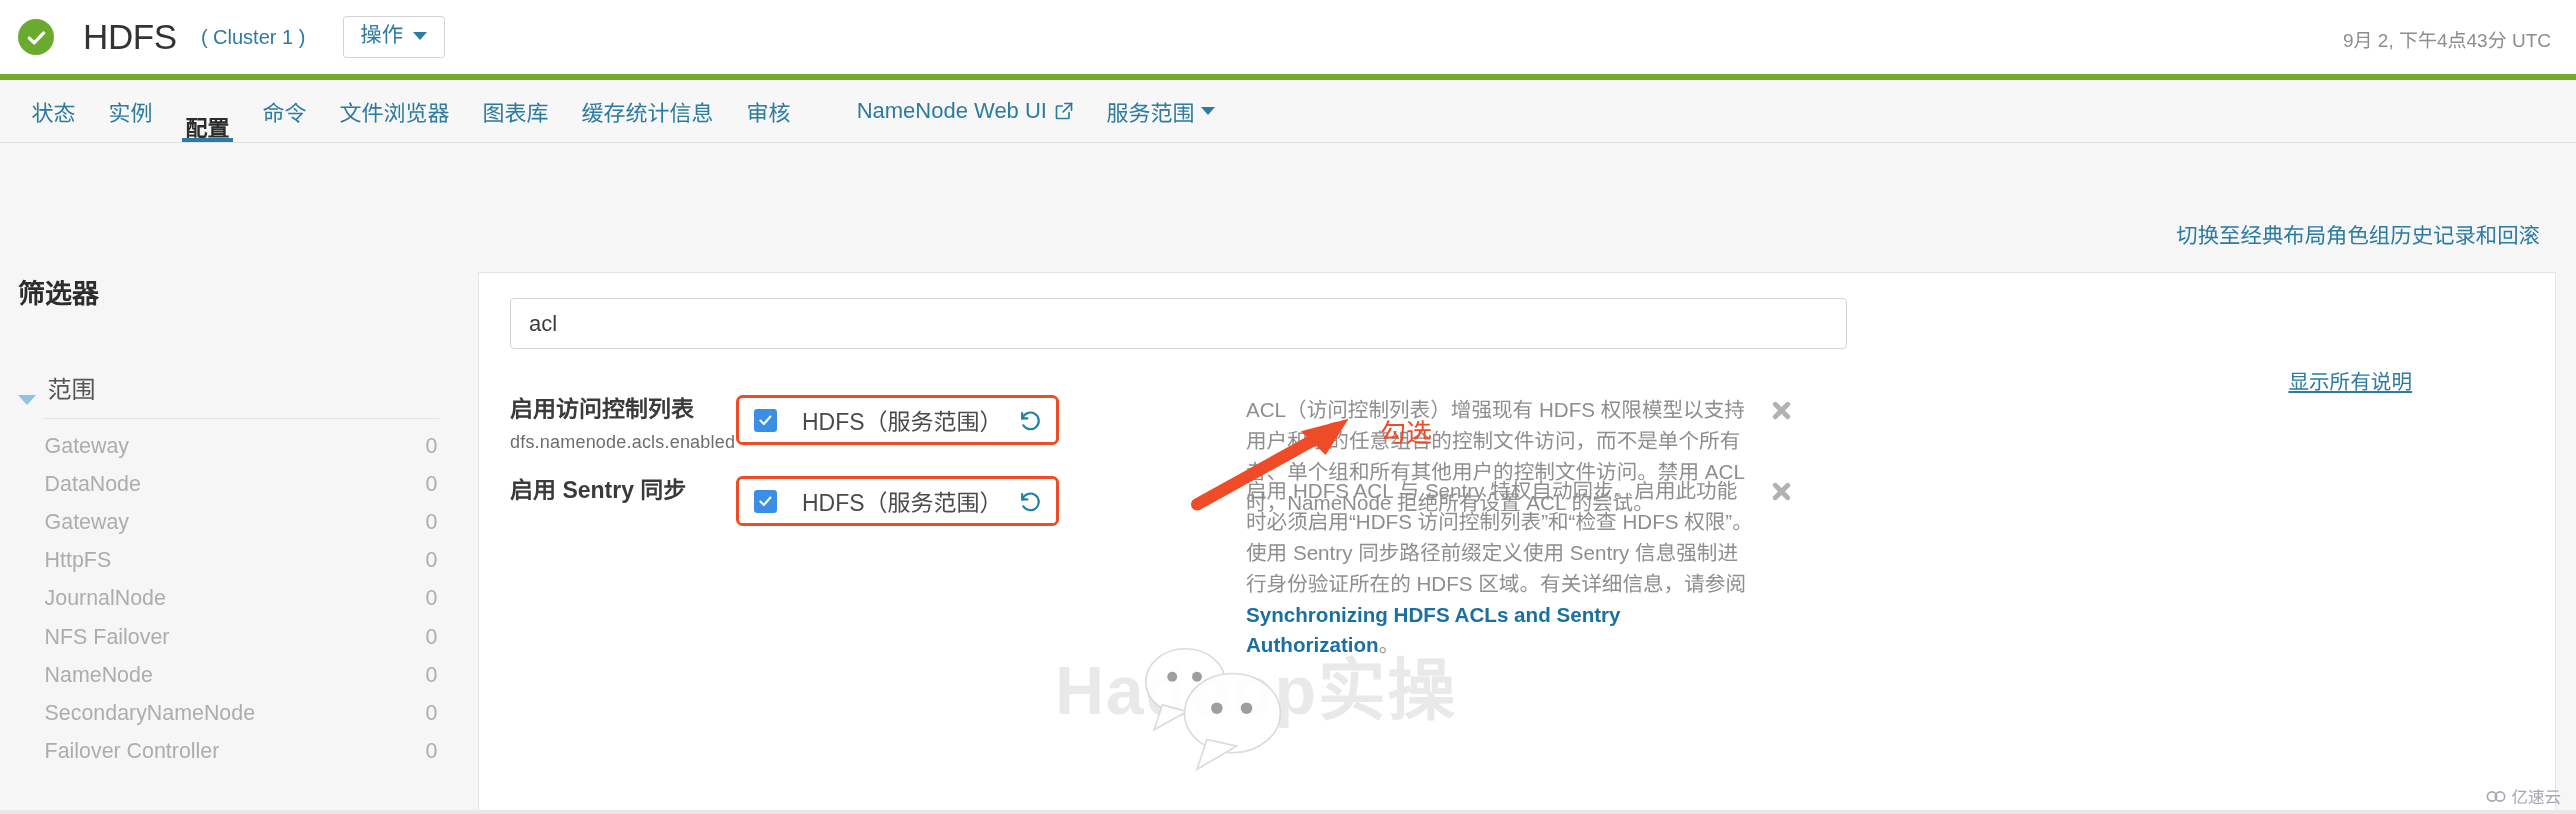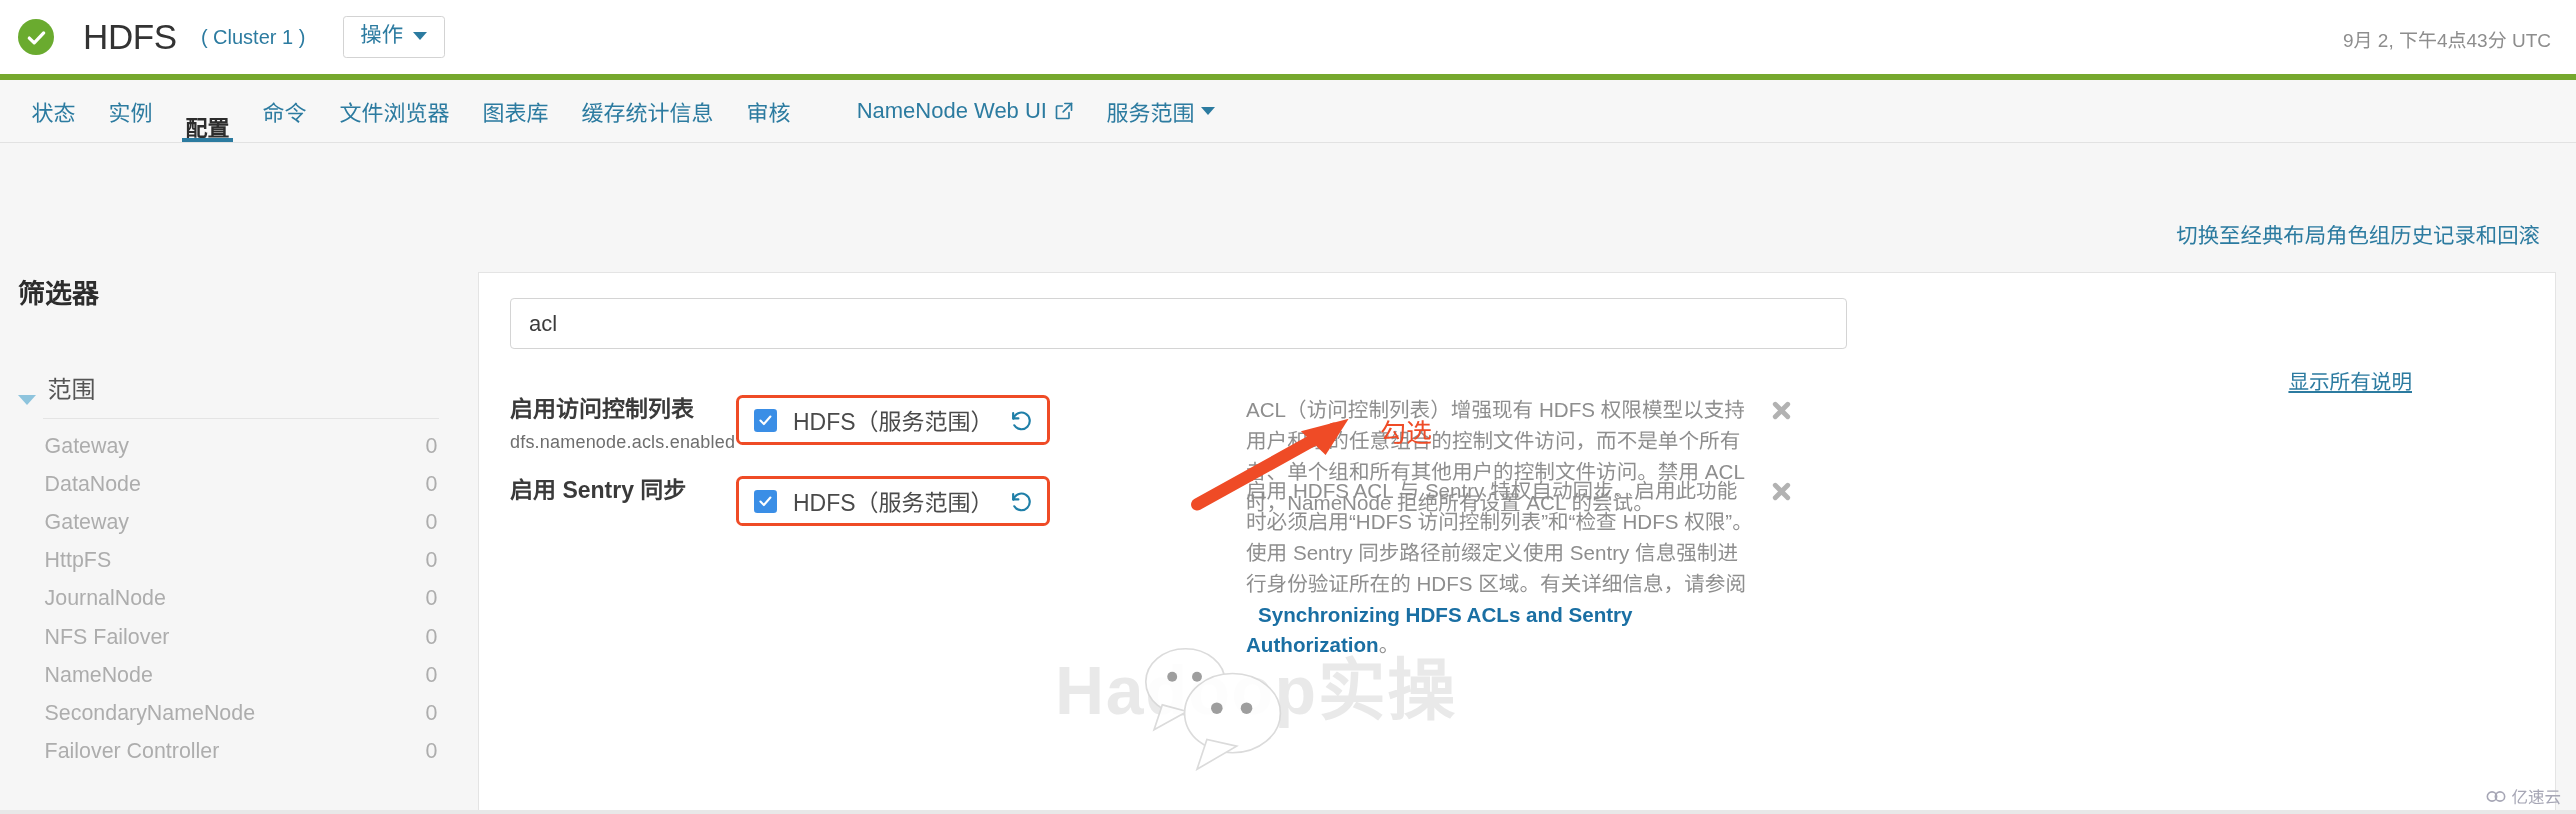--- a/index.html
+++ b/index.html
@@ -141,28 +141,28 @@
     display: inline-flex; align-items: center; gap: 0;
     border: 3.3px solid #ef4b26; border-radius: 6.6px;
     padding: 5px 13px 5px 15px; background: #ffffff;
   }
   .chk {
     width: 23px; height: 23px; border-radius: 3.3px; background: #3a8ee6;
     display: inline-flex; align-items: center; justify-content: center;
     flex: none; cursor: pointer;
   }
   .chk svg { display: block; }
-  .chk-label { font-size: 23px; color: #4a4a4a; margin-left: 16px; white-space: nowrap; }
+  .chk-label { font-size: 23px; color: #4a4a4a; margin-left: 25px; white-space: nowrap; }
   .reset-icon { margin-left: 15px; color: #1f7fa8; cursor: pointer; display: inline-flex; }
 
   .cfg-desc-col { width: 511px; padding-left: 0; }
   .cfg-desc {
     font-size: 20.6px; color: #8e8e8e; line-height: 1.5;
   }
-  .cfg-desc .doclink { color: #1a6fa3; font-weight: bold; margin-left: 12px; }
+  .cfg-desc .doclink { color: #1a6fa3; font-weight: bold; }
   .cfg-close {
     width: 49px; display: flex; justify-content: center; padding-top: 3.3px;
   }
   .x-icon { color: #b2b2b2; cursor: pointer; display: inline-flex; }
 
   
   .anno-text {
     position: absolute; left: 1380px; top: 412px;
     font-size: 26px; color: #ef4b26; font-weight: 500;
   }

